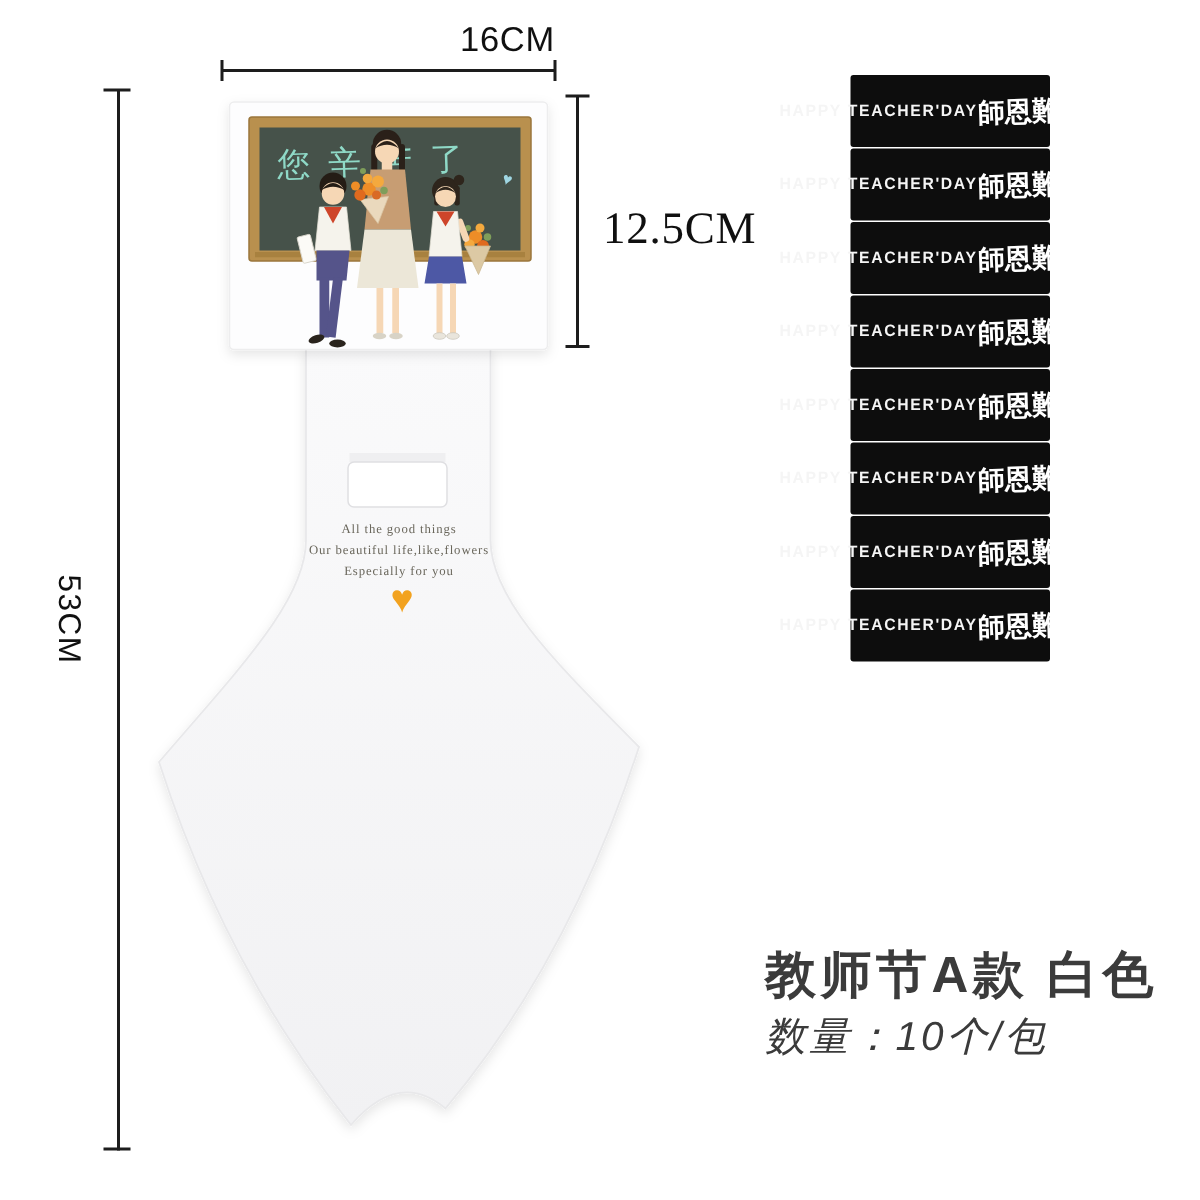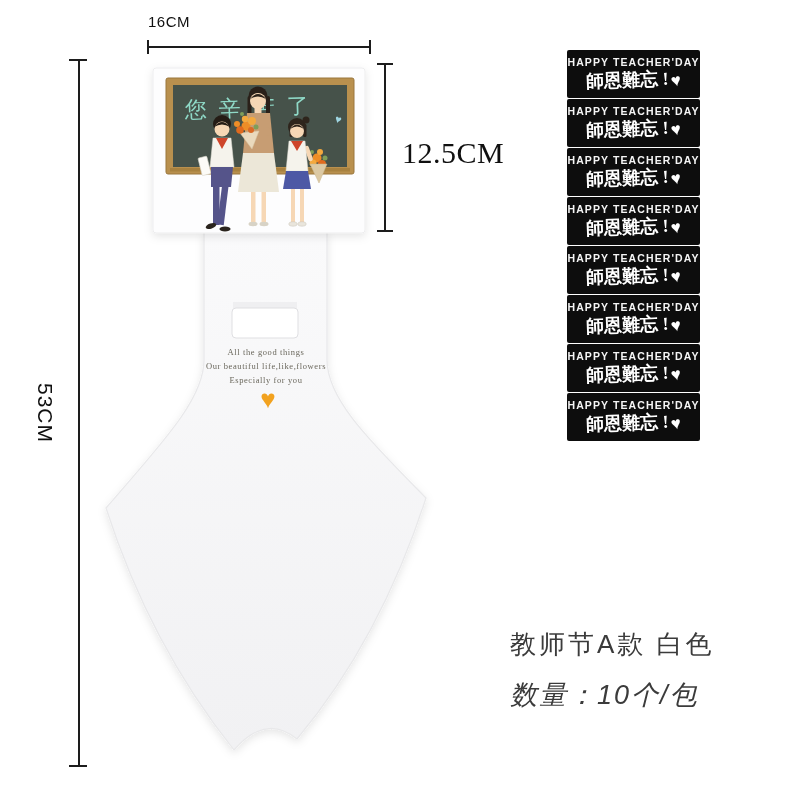--- a/index.html
+++ b/index.html
@@ -3,21 +3,21 @@
 <meta charset="utf-8">
 <style>
   html,body{margin:0;padding:0;background:#ffffff;}
   #stage{position:relative;width:800px;height:800px;background:#ffffff;overflow:hidden;
          font-family:"Liberation Sans",sans-serif;}
 
   
   .dim-line{position:absolute;background:#1d1d1d;}
   .dim-label{position:absolute;color:#101010;font-weight:500;}
 
-  #dim16-label{left:148px;top:13px;width:222px;text-align:left;font-size:15px;letter-spacing:.5px;}
+  #dim16-label{left:148px;top:13px;width:222px;text-align:right;font-size:23px;letter-spacing:.5px;}
   #dim16-line{left:148px;top:46px;width:222px;height:2px;}
   #dim16-tick-l{left:147px;top:40px;width:2px;height:14px;}
   #dim16-tick-r{left:369px;top:40px;width:2px;height:14px;}
 
   #dim125-line{left:384px;top:64px;width:2px;height:168px;}
   #dim125-tick-t{left:377px;top:63px;width:16px;height:2px;}
   #dim125-tick-b{left:377px;top:230px;width:16px;height:2px;}
   #dim125-label{left:402px;top:136px;font-size:30px;letter-spacing:.5px;font-family:Liberation Serif, serif;}
 
   #dim53-line{left:78px;top:60px;width:2px;height:707px;}
@@ -26,32 +26,32 @@
   #dim53-label{left:33px;top:383px;font-size:21px;letter-spacing:1px;
                writing-mode:vertical-rl;}
 
   
   #product-svg{position:absolute;left:0;top:0;}
 
   
   #sticker-stack{position:absolute;left:567px;top:50px;width:133px;
                  display:flex;flex-direction:column;gap:1.5px;}
   .sticker{height:47.5px;background:#0d0d0d;border-radius:2px;
-           display:flex;flex-direction:column;align-items:center;justify-content:center;
+           display:flex;align-items:center;justify-content:center;
            padding-top:1px;box-sizing:border-box;}
   .sticker-line1{color:#f5f5f5;font-size:10.5px;font-weight:700;letter-spacing:1.1px;
                  white-space:nowrap;transform:scaleY(1.05);}
   .sticker-row2{display:flex;align-items:center;gap:3px;margin-top:0px;}
   .sticker-line2{color:#ffffff;font-size:18px;font-weight:700;white-space:nowrap;
                  transform:rotate(-2deg);font-family:"Liberation Serif",serif;}
   .sticker-heart{color:#ffffff;font-size:17px;transform:rotate(-12deg);line-height:1;}
 
   
   #product-info{position:absolute;left:510px;top:627px;color:#3b3b3b;}
-  #product-title{font-size:26px;letter-spacing:3px;margin-bottom:15px;}
+  #product-title{font-size:34px;letter-spacing:3px;font-weight:bold;}
   .info-line{font-size:27px;letter-spacing:2px;margin-bottom:9px;font-style:italic;}
 </style>
 </head>
 <body>
 
 <div id="stage">
 
   <div>
     <div class="dim-line" id="dim53-line"></div>
     <div class="dim-line" id="dim53-tick-t"></div>

